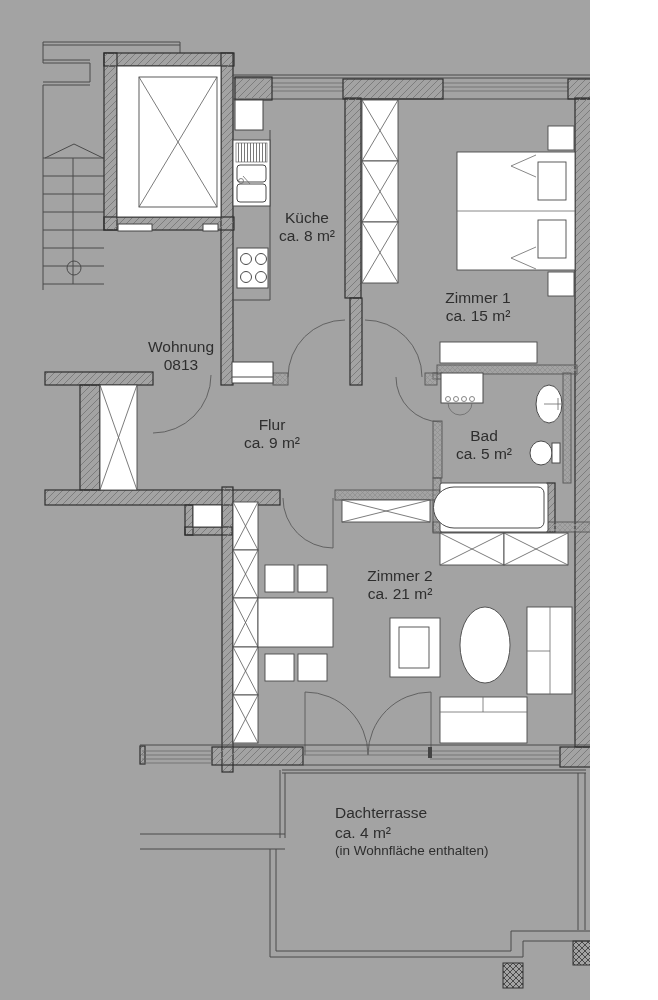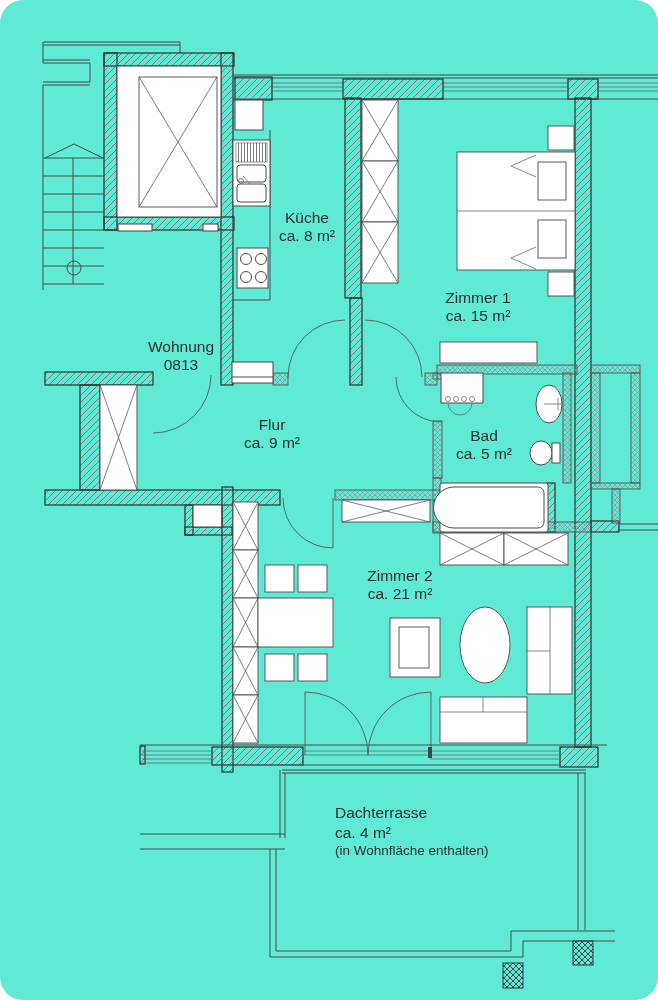--- a/index.html
+++ b/index.html
@@ -1,16 +1,16 @@
 <!DOCTYPE html>
 <html><head>
 <meta charset="utf-8">
 <style>
   html,body{margin:0;padding:0;background:#ffffff;}
-  .plan-wrap{position:relative;width:658px;height:1000px;background:#5eead4;overflow:hidden;border-radius:23px;}
+  .plan-wrap{position:relative;width:590px;height:1000px;background:#a3a3a3;overflow:hidden;}
   svg{position:absolute;left:0;top:0;}
   text{font-family:"Liberation Sans","DejaVu Sans",sans-serif;font-size:15.5px;fill:#2e2e2e;}
   .note{font-size:13.5px;}
   .wallD{fill:url(#hatchD);stroke:#2f2f2f;stroke-width:1.2;}
   .wallL{fill:url(#hatchX);stroke:#555;stroke-width:0.9;}
   .post{fill:url(#hatchP);stroke:#333;stroke-width:1;}
   .ln{stroke:#4a4a4a;stroke-width:1;fill:none;}
   .lnthin{stroke:#6a6a6a;stroke-width:0.8;fill:none;}
   .box{fill:#ffffff;stroke:#444;stroke-width:1;}
   .furn{fill:#ffffff;stroke:#4a4a4a;stroke-width:0.9;}

